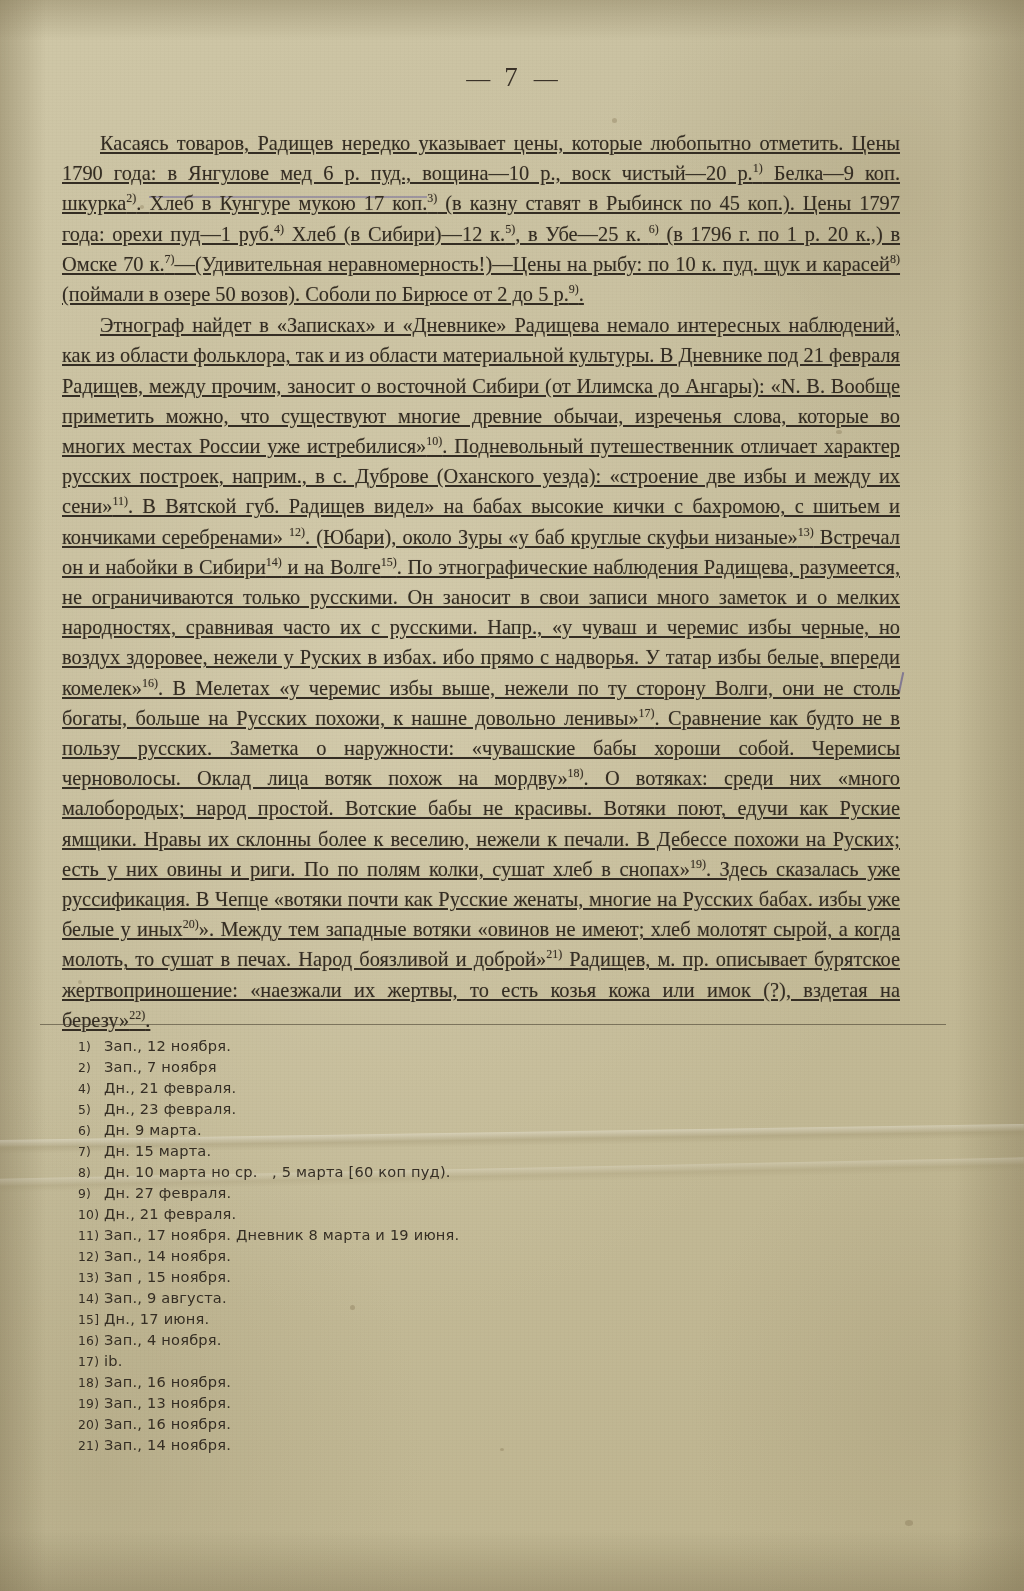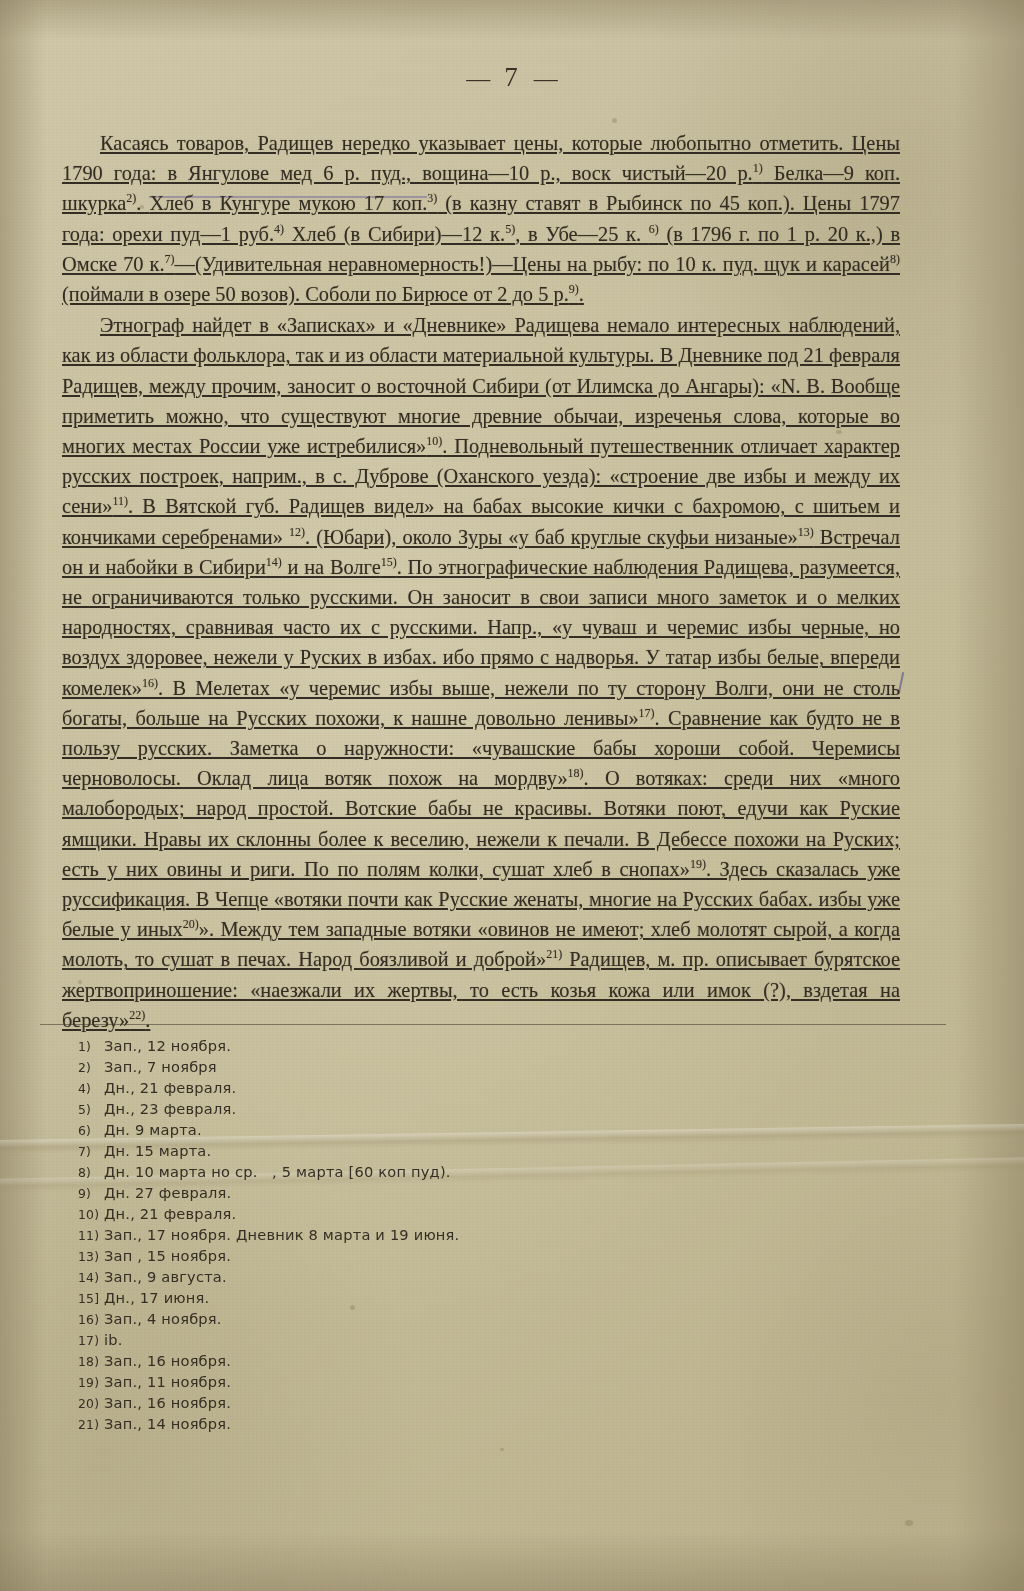--- a/index.html
+++ b/index.html
@@ -194,25 +194,26 @@
     <div class="fn"><span class="mark">1)</span><span>Зап., 12 ноября.</span></div>
     <div class="fn"><span class="mark">2)</span><span>Зап., 7 ноября</span></div>
     <div class="fn"><span class="mark">4)</span><span>Дн., 21 февраля.</span></div>
     <div class="fn"><span class="mark">5)</span><span>Дн., 23 февраля.</span></div>
     <div class="fn"><span class="mark">6)</span><span>Дн. 9 марта.</span></div>
     <div class="fn"><span class="mark">7)</span><span>Дн. 15 марта.</span></div>
     <div class="fn"><span class="mark">8)</span><span>Дн. 10 марта но ср.   , 5 марта [60 коп пуд).</span></div>
     <div class="fn"><span class="mark">9)</span><span>Дн. 27 февраля.</span></div>
     <div class="fn"><span class="mark">10)</span><span>Дн., 21 февраля.</span></div>
     <div class="fn"><span class="mark">11)</span><span>Зап., 17 ноября. Дневник 8 марта и 19 июня.</span></div>
+    <div class="fn"><span class="mark">12)</span><span>Зап., 14 ноября.</span></div>
     <div class="fn"><span class="mark">13)</span><span>Зап , 15 ноября.</span></div>
     <div class="fn"><span class="mark">14)</span><span>Зап., 9 августа.</span></div>
     <div class="fn"><span class="mark">15]</span><span>Дн., 17 июня.</span></div>
     <div class="fn"><span class="mark">16)</span><span>Зап., 4 ноября.</span></div>
     <div class="fn"><span class="mark">17)</span><span>ib.</span></div>
     <div class="fn"><span class="mark">18)</span><span>Зап., 16 ноября.</span></div>
-    <div class="fn"><span class="mark">19)</span><span>Зап., 11 ноября.</span></div>
+    <div class="fn"><span class="mark">19)</span><span>Зап., 13 ноября.</span></div>
     <div class="fn"><span class="mark">20)</span><span>Зап., 16 ноября.</span></div>
     <div class="fn"><span class="mark">21)</span><span>Зап., 14 ноября.</span></div>
 
   </div>
 
 </div>
 
 </body></html>

